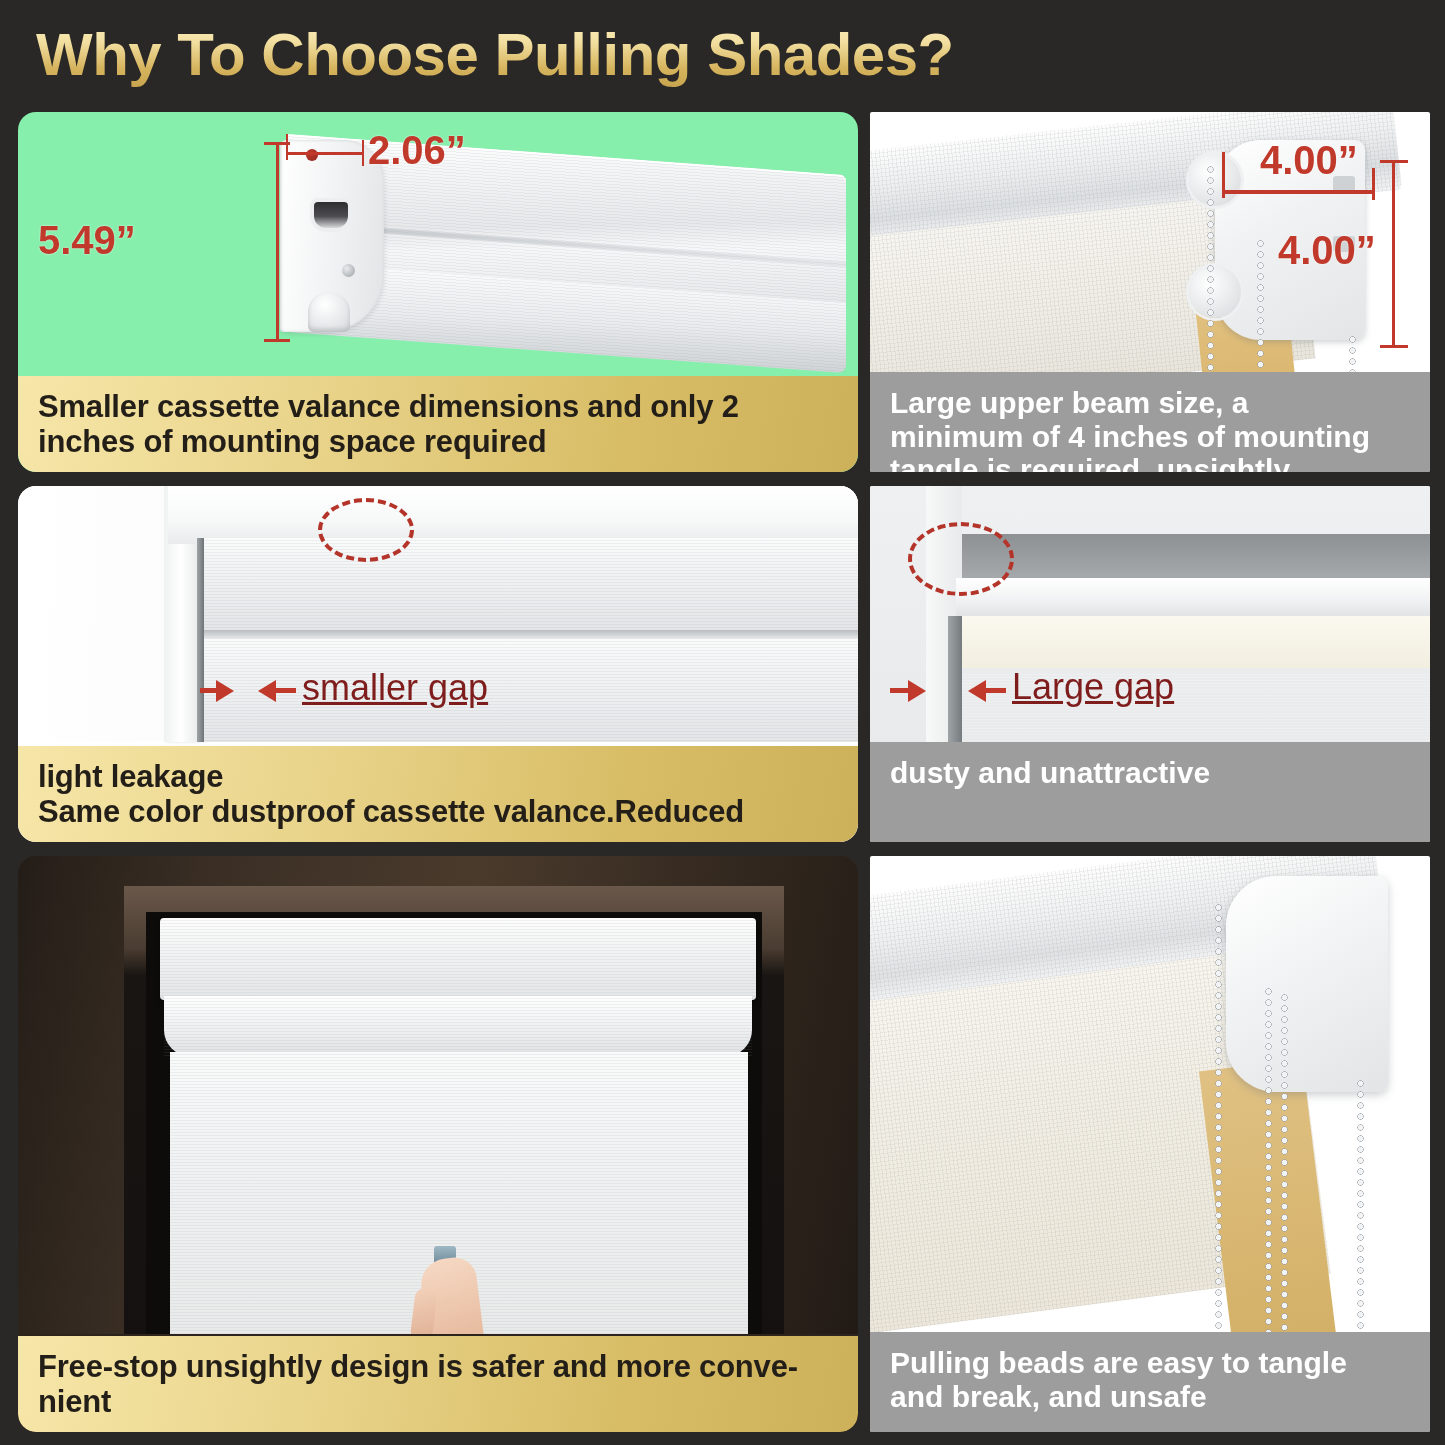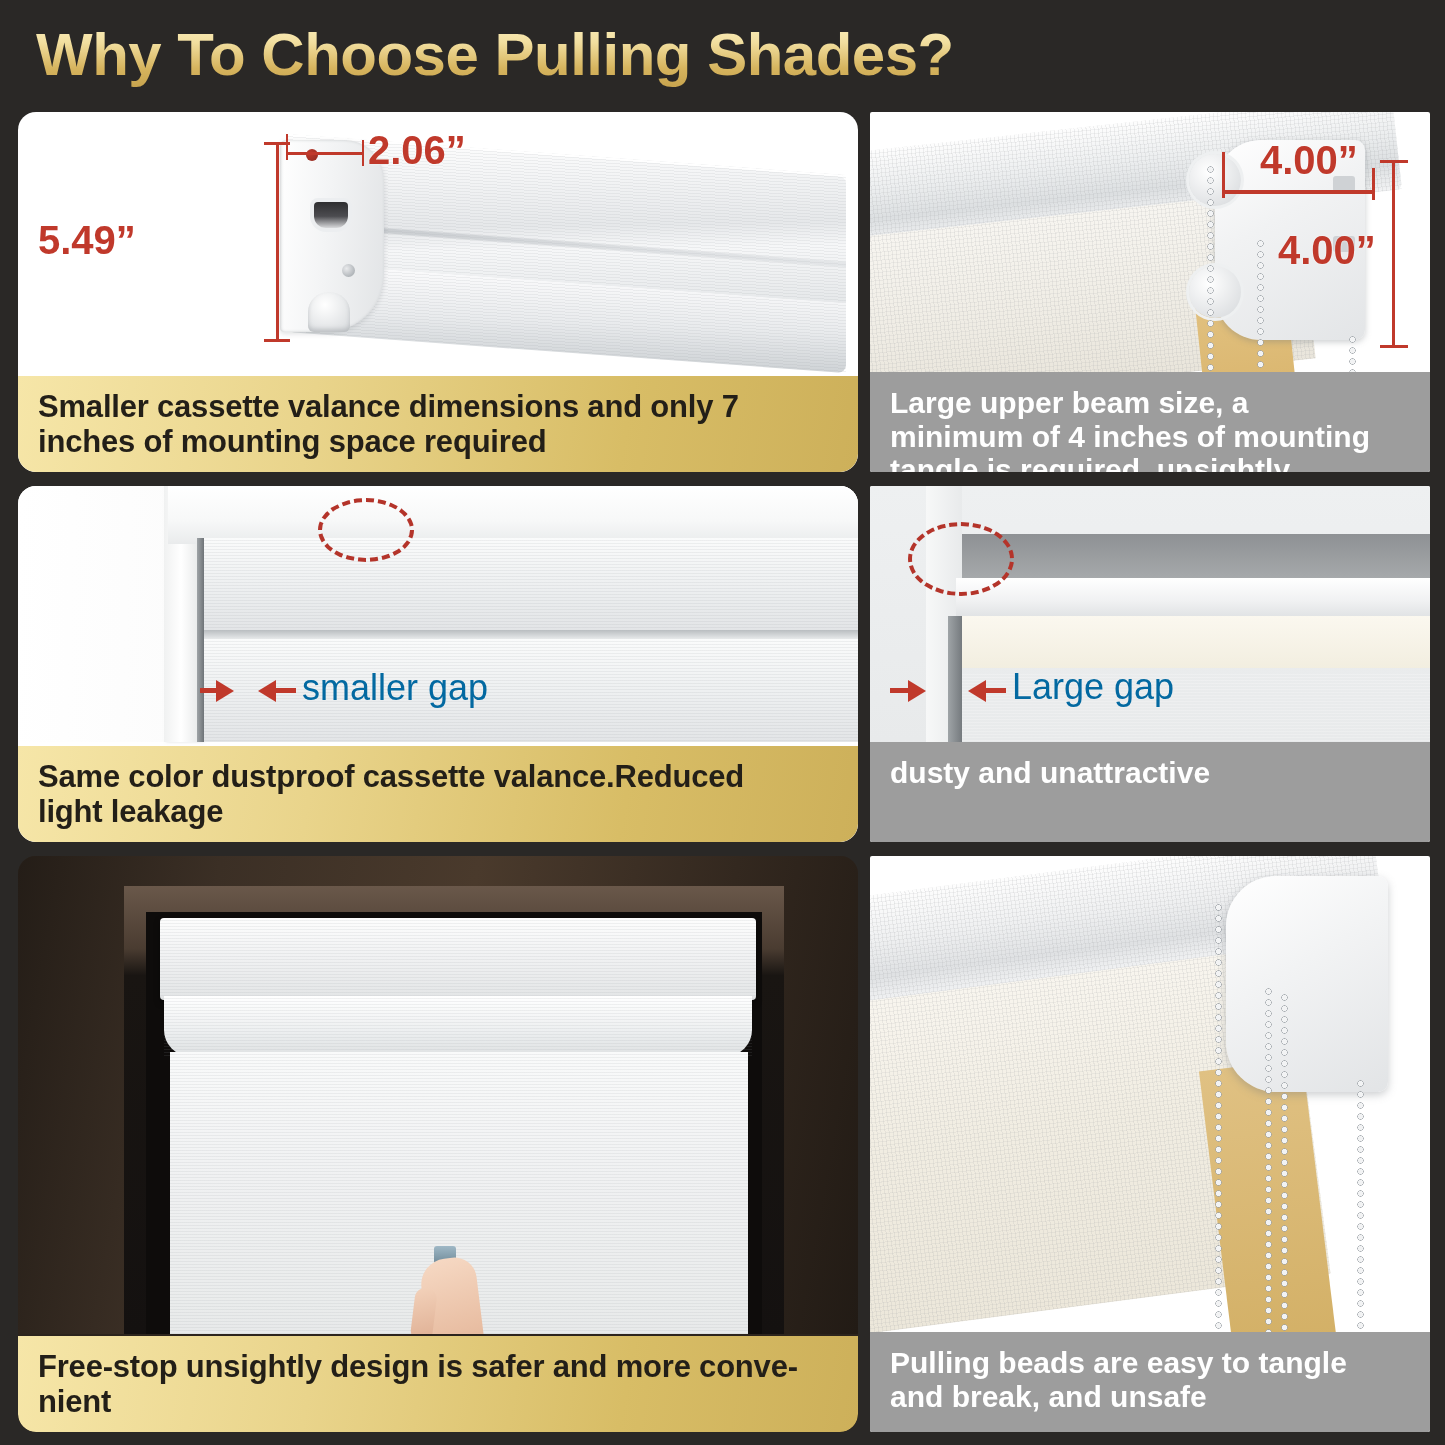--- a/index.html
+++ b/index.html
@@ -81,21 +81,21 @@
   .caption.gray {
     background: #9d9d9d;
     color: #ffffff;
     font-size: 30px;
     height: 100px;
   }
   .caption .ln { display: block; white-space: nowrap; }
   .caption.gold .ln { letter-spacing: -0.2px; }
 
   
-  .p1 { background: #ffffff; }
+  .p1 { background: #86efac; }
   .valance-wrap { position: absolute; left: 0; top: 0; width: 840px; height: 264px; }
 
   .val-body {
     position: absolute;
     left: 268px; top: 22px;
     width: 560px; height: 150px;
     background: linear-gradient(175deg, #ffffff 0%, #f4f5f6 22%, #e6e8ea 48%, #f6f7f8 60%, #dfe2e4 100%);
     transform: skewY(4.2deg);
     transform-origin: left top;
     border-radius: 4px 6px 10px 4px;
@@ -260,22 +260,23 @@
   }
   .arrow-r, .arrow-l {
     position: absolute; width: 0; height: 0;
     border-top: 11px solid transparent;
     border-bottom: 11px solid transparent;
   }
   .arrow-r { border-left: 18px solid #c0392b; }
   .arrow-l { border-right: 18px solid #c0392b; }
   .arrow-stem { position: absolute; height: 5px; background: #c0392b; }
   .gap-lbl {
-    position: absolute; color: #0369a1; font-weight: normal;
+    position: absolute; color: #7f1d1d; font-weight: normal;
     white-space: nowrap;
+    text-decoration: underline;
   }
 
   
   .p4 { background: #ffffff; }
   .p4-wall { position: absolute; inset: 0; background: linear-gradient(180deg, #eef0f1 0%, #e8eaeb 100%); }
   .p4-dark { position: absolute; left: 92px; top: 48px; width: 468px; height: 50px; background: linear-gradient(180deg,#8e9194,#a9acae); }
   .p4-tube { position: absolute; left: 86px; top: 92px; width: 474px; height: 46px;
              background: linear-gradient(180deg,#ffffff 0%, #f0f1f2 50%, #d9dcde 100%); border-radius: 0 0 6px 6px; }
   .p4-cream { position: absolute; left: 92px; top: 130px; width: 468px; height: 52px;
               background: linear-gradient(180deg,#fbf8ef,#f2eee0); }
@@ -400,21 +401,21 @@
         <div class="tick" style="left:344px; top:28px; height:26px;"></div>
         <div class="dim-lbl" style="left:350px; top:16px; font-size:40px;">2.06”</div>
 
         <div class="dim-line" style="left:258px; top:30px; width:3px; height:200px;"></div>
         <div class="dim-line" style="left:246px; top:30px; width:26px; height:3px;"></div>
         <div class="dim-line" style="left:246px; top:227px; width:26px; height:3px;"></div>
         <div class="dim-lbl" style="left:20px; top:106px; font-size:40px;">5.49”</div>
       </div>
 
       <div class="caption gold">
-        <span class="ln">Smaller cassette valance dimensions and only 7</span>
+        <span class="ln">Smaller cassette valance dimensions and only 2</span>
         <span class="ln">inches of mounting space required</span>
       </div>
     </div>
 
     <div class="panel right row1 p2">
       <div class="art" style="height:260px;">
         <div class="beam-top">
             <div class="fabric-weave"></div>
           </div>
         <div class="shade-drop">
@@ -470,22 +471,22 @@
         <div class="ell-dash" style="left:300px; top:505px; width:96px; height:64px; top:12px;"></div>
 
         <div class="arrow-r" style="left:198px; top:194px;"></div>
         <div class="arrow-stem" style="left:182px; top:202px; width:18px;"></div>
         <div class="arrow-l" style="left:240px; top:194px;"></div>
         <div class="arrow-stem" style="left:256px; top:202px; width:22px;"></div>
         <div class="gap-lbl" style="left:284px; top:181px; font-size:36px;">smaller gap</div>
       </div>
 
       <div class="caption gold">
+        <span class="ln">light leakage</span>
         <span class="ln">Same color dustproof cassette valance.Reduced</span>
-        <span class="ln">light leakage</span>
       </div>
     </div>
 
     <div class="panel right row2 p4">
       <div class="art" style="height:256px;">
         <div class="p4-wall"></div>
         <div class="p4-leftcol"></div>
         <div class="p4-dark"></div>
         <div class="p4-tube"></div>
         <div class="p4-cream"></div>

